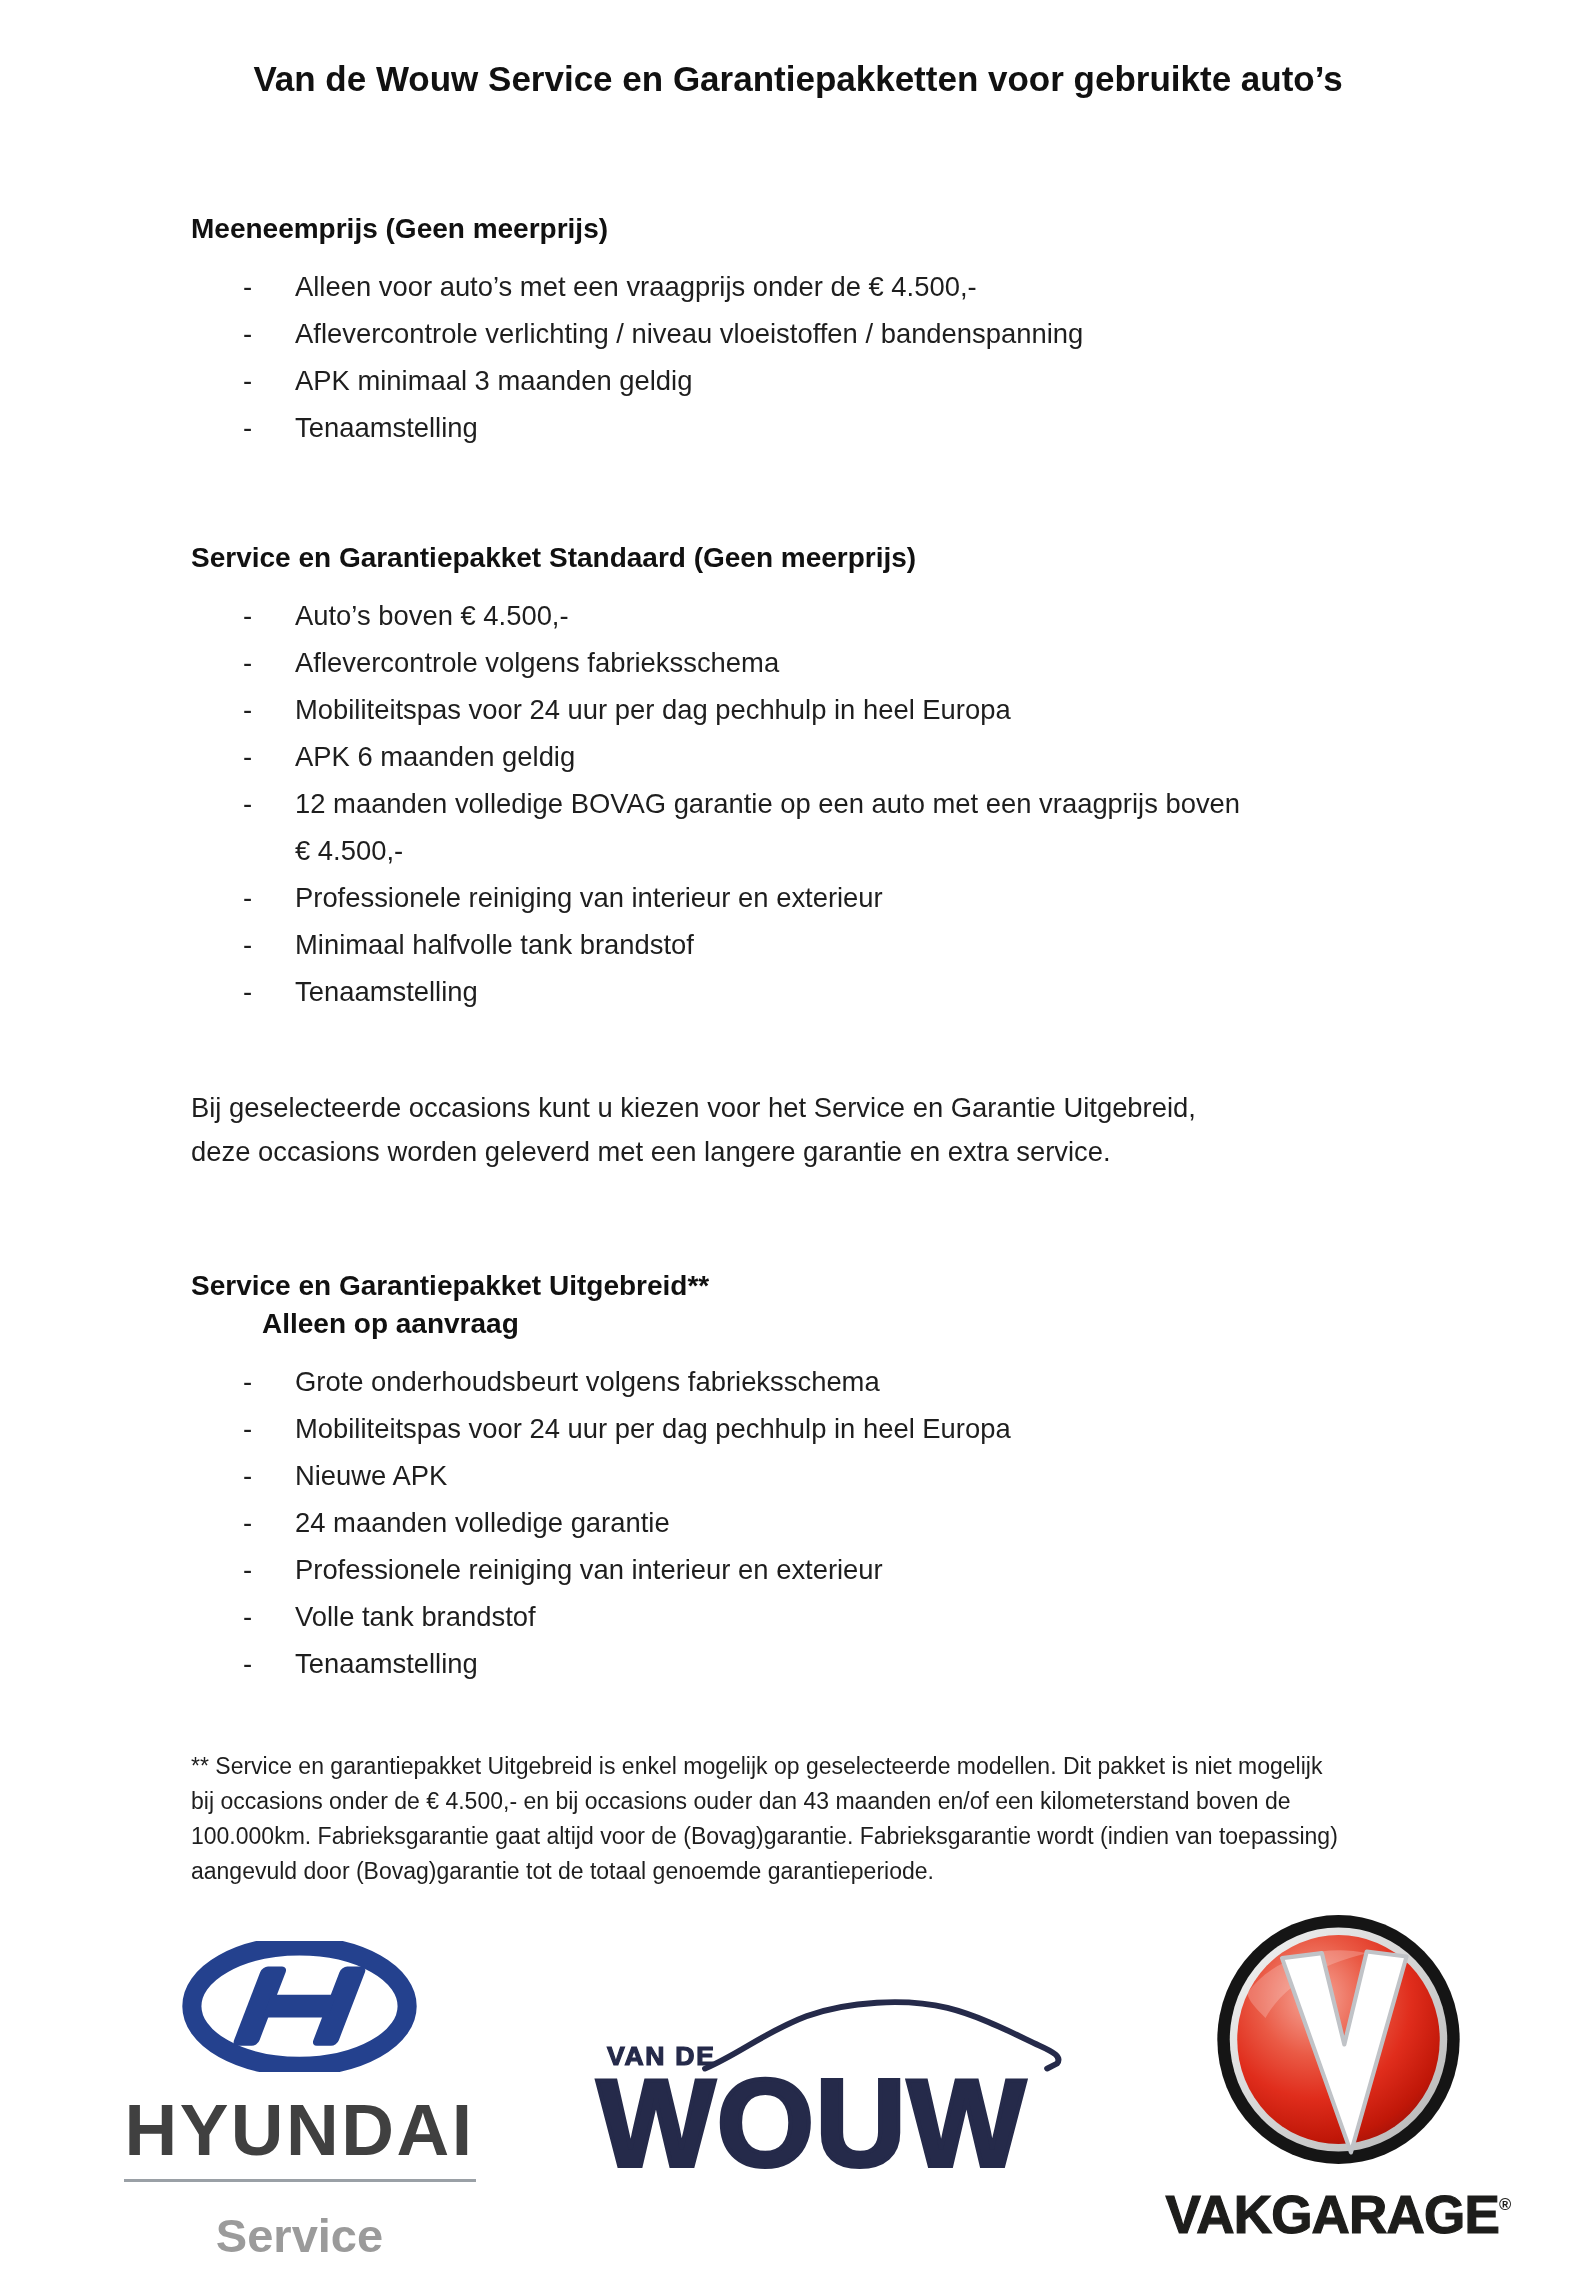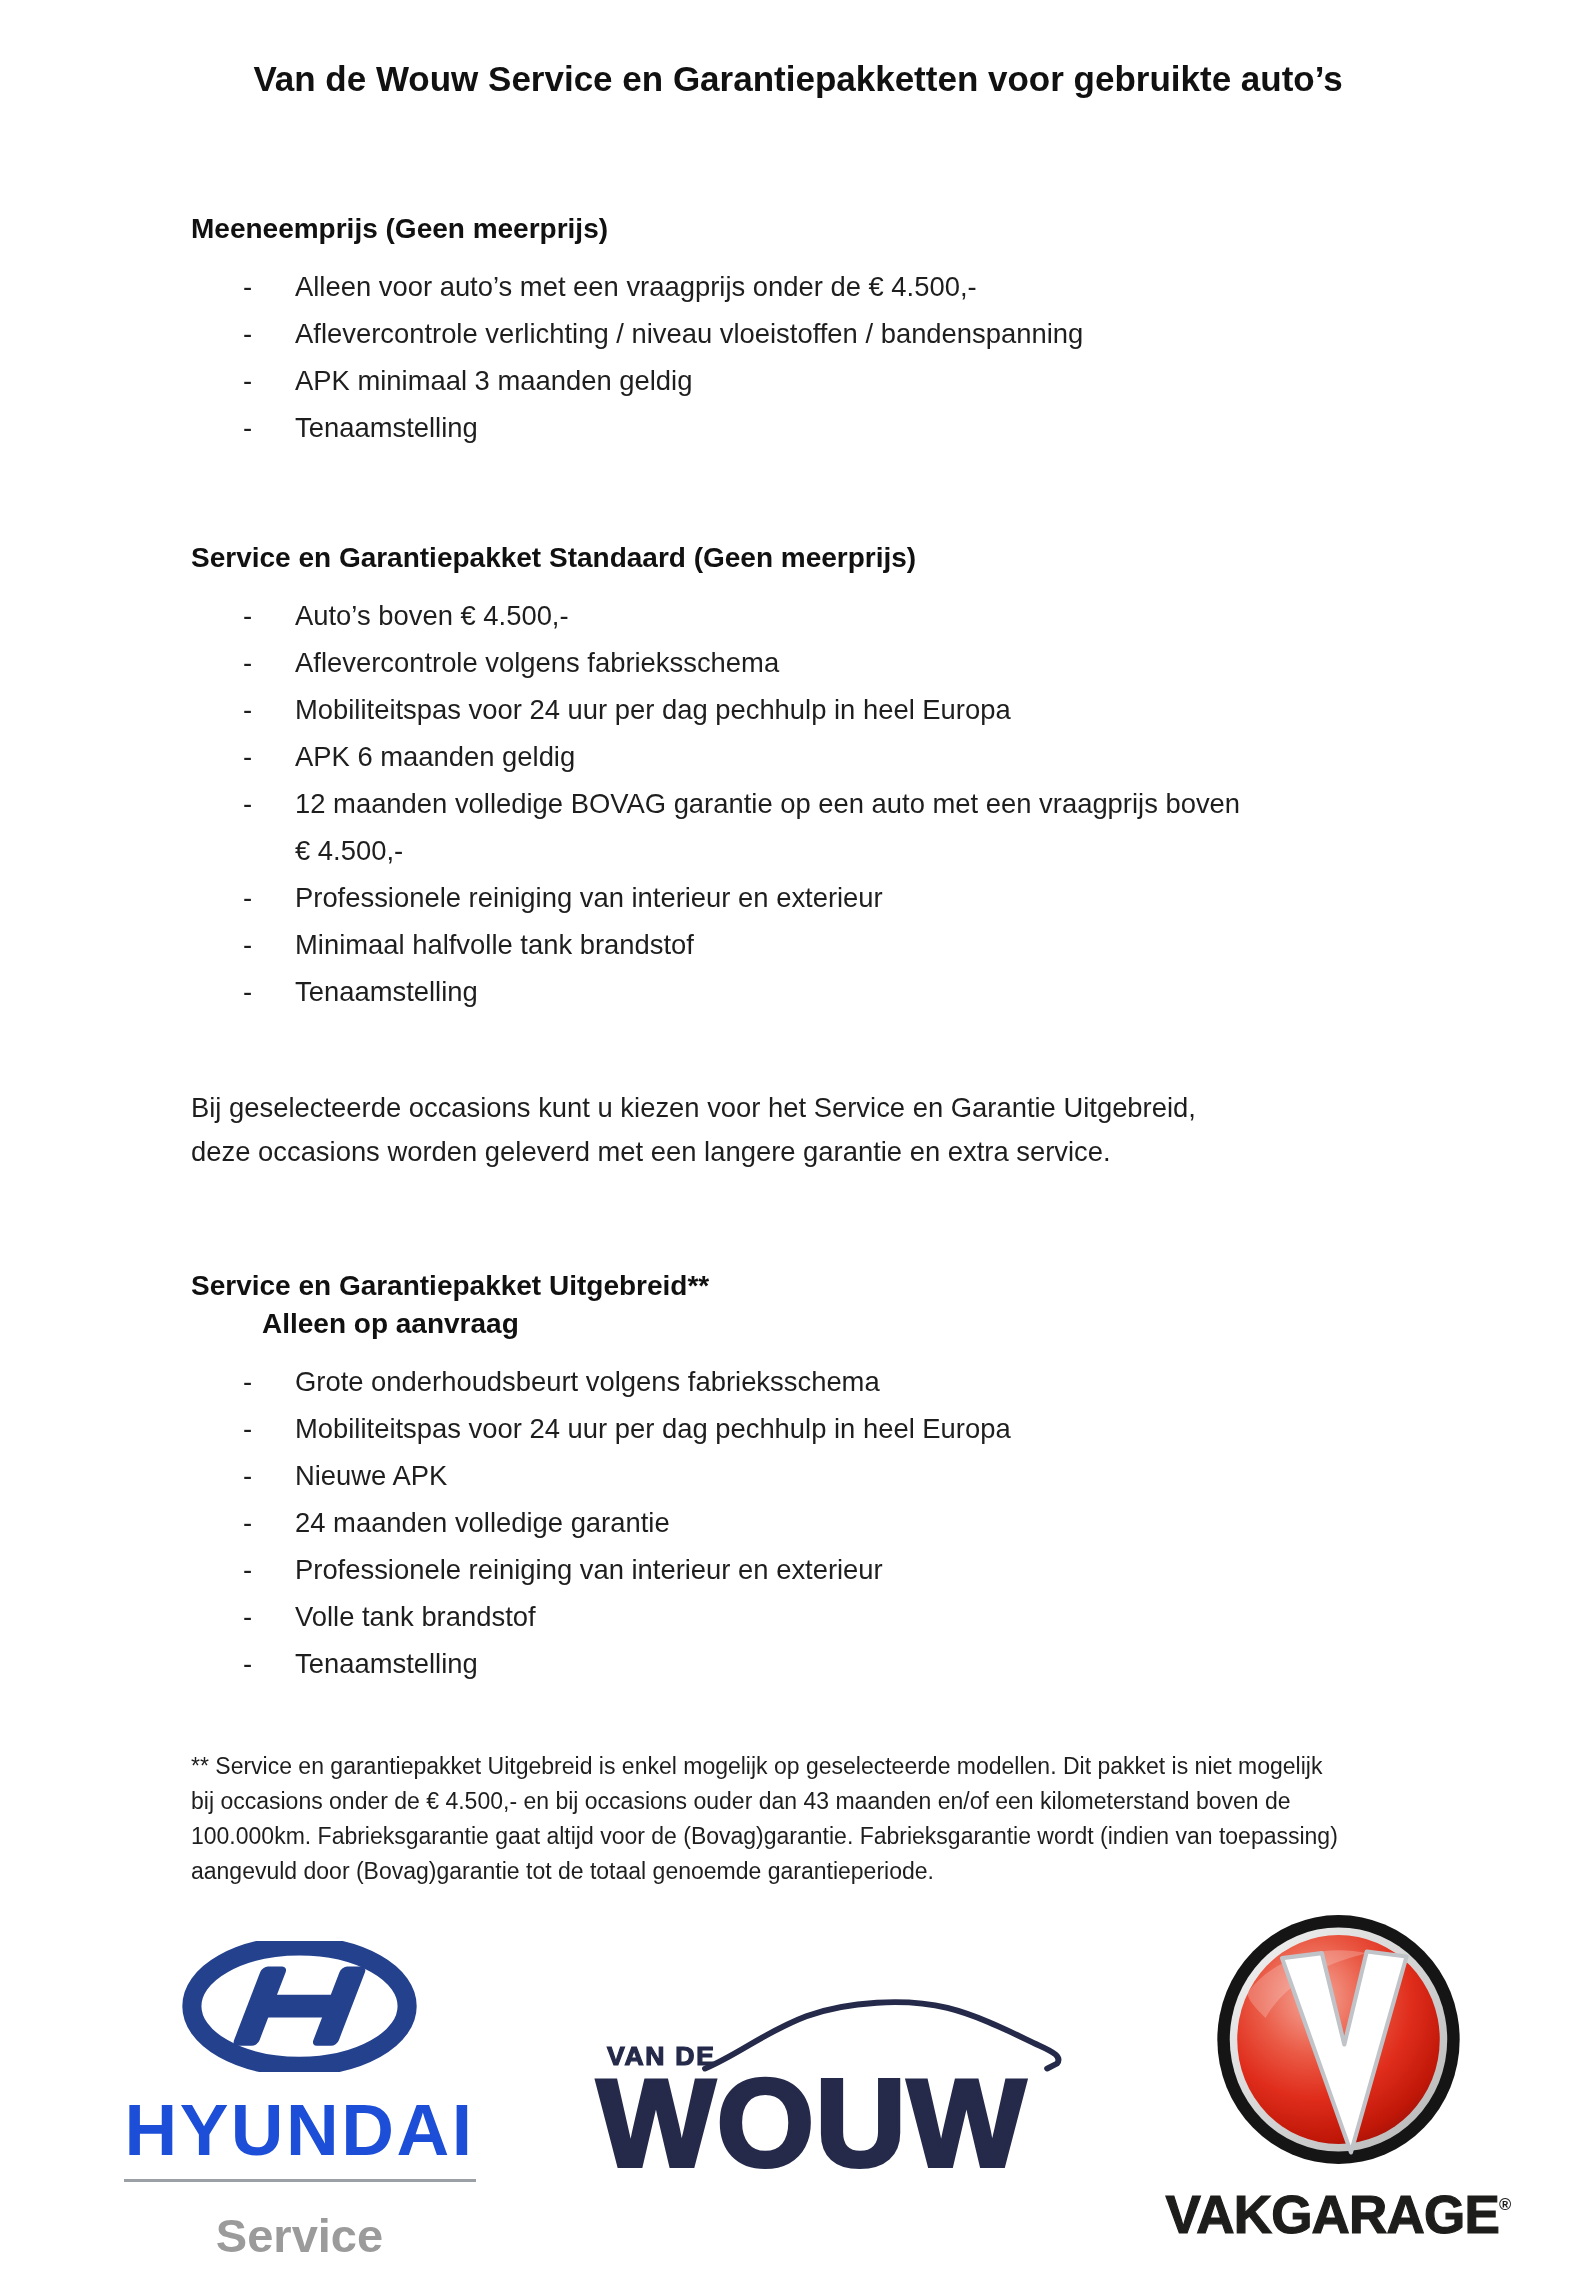--- a/index.html
+++ b/index.html
@@ -51,21 +51,21 @@
 
   
   .logo-hyundai {
     position:absolute; left:121px; top:1941px; width:357px;
     text-align:center; color:#24418e;
   }
   .hy-oval { width:243px; height:131px; display:block; margin:0 auto; }
   .hy-word {
     margin-top:20px;
     font-size:73px; font-weight:700; letter-spacing:2.5px; line-height:75px;
-    color:#1d4ed8; white-space:nowrap;
+    color:#404040; white-space:nowrap;
   }
   .hy-line { width:352px; height:3.3px; background:#9aa0a6; margin:11.6px auto 0; }
   .hy-service {
     margin-top:17px;
     font-size:47px; font-weight:700; line-height:73px;
     color:#9b9b9b;
   }
 
   .logo-wouw {
     position:absolute; left:592px; top:1990px; width:490px; height:183px;

